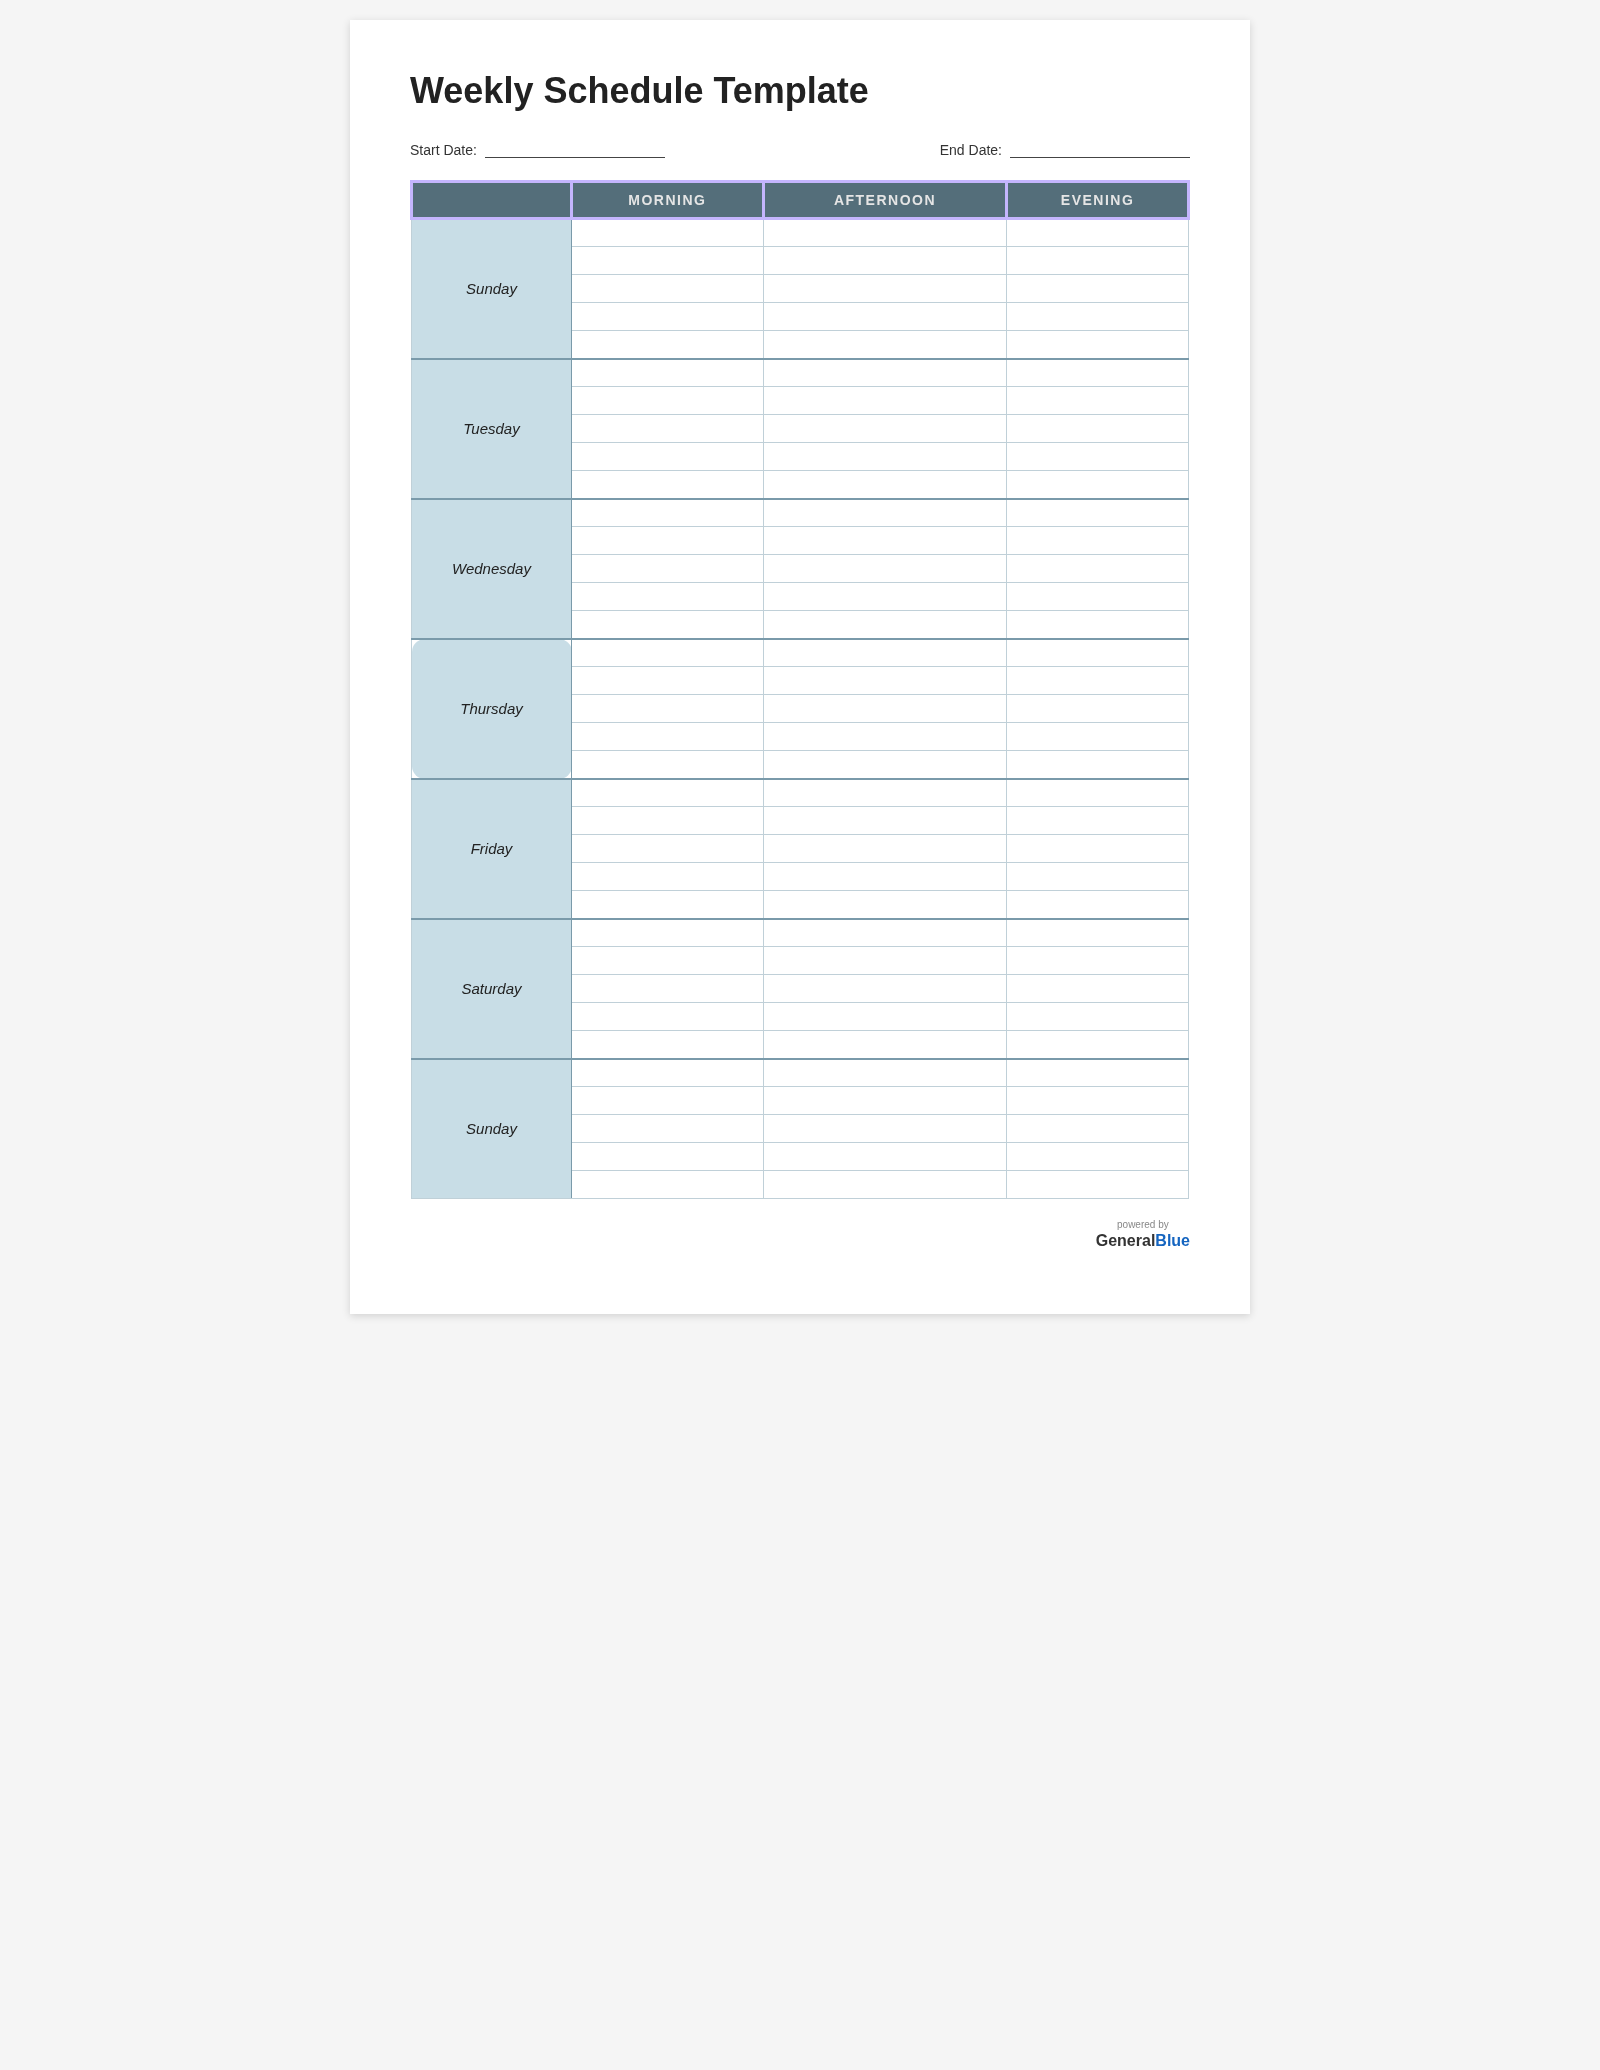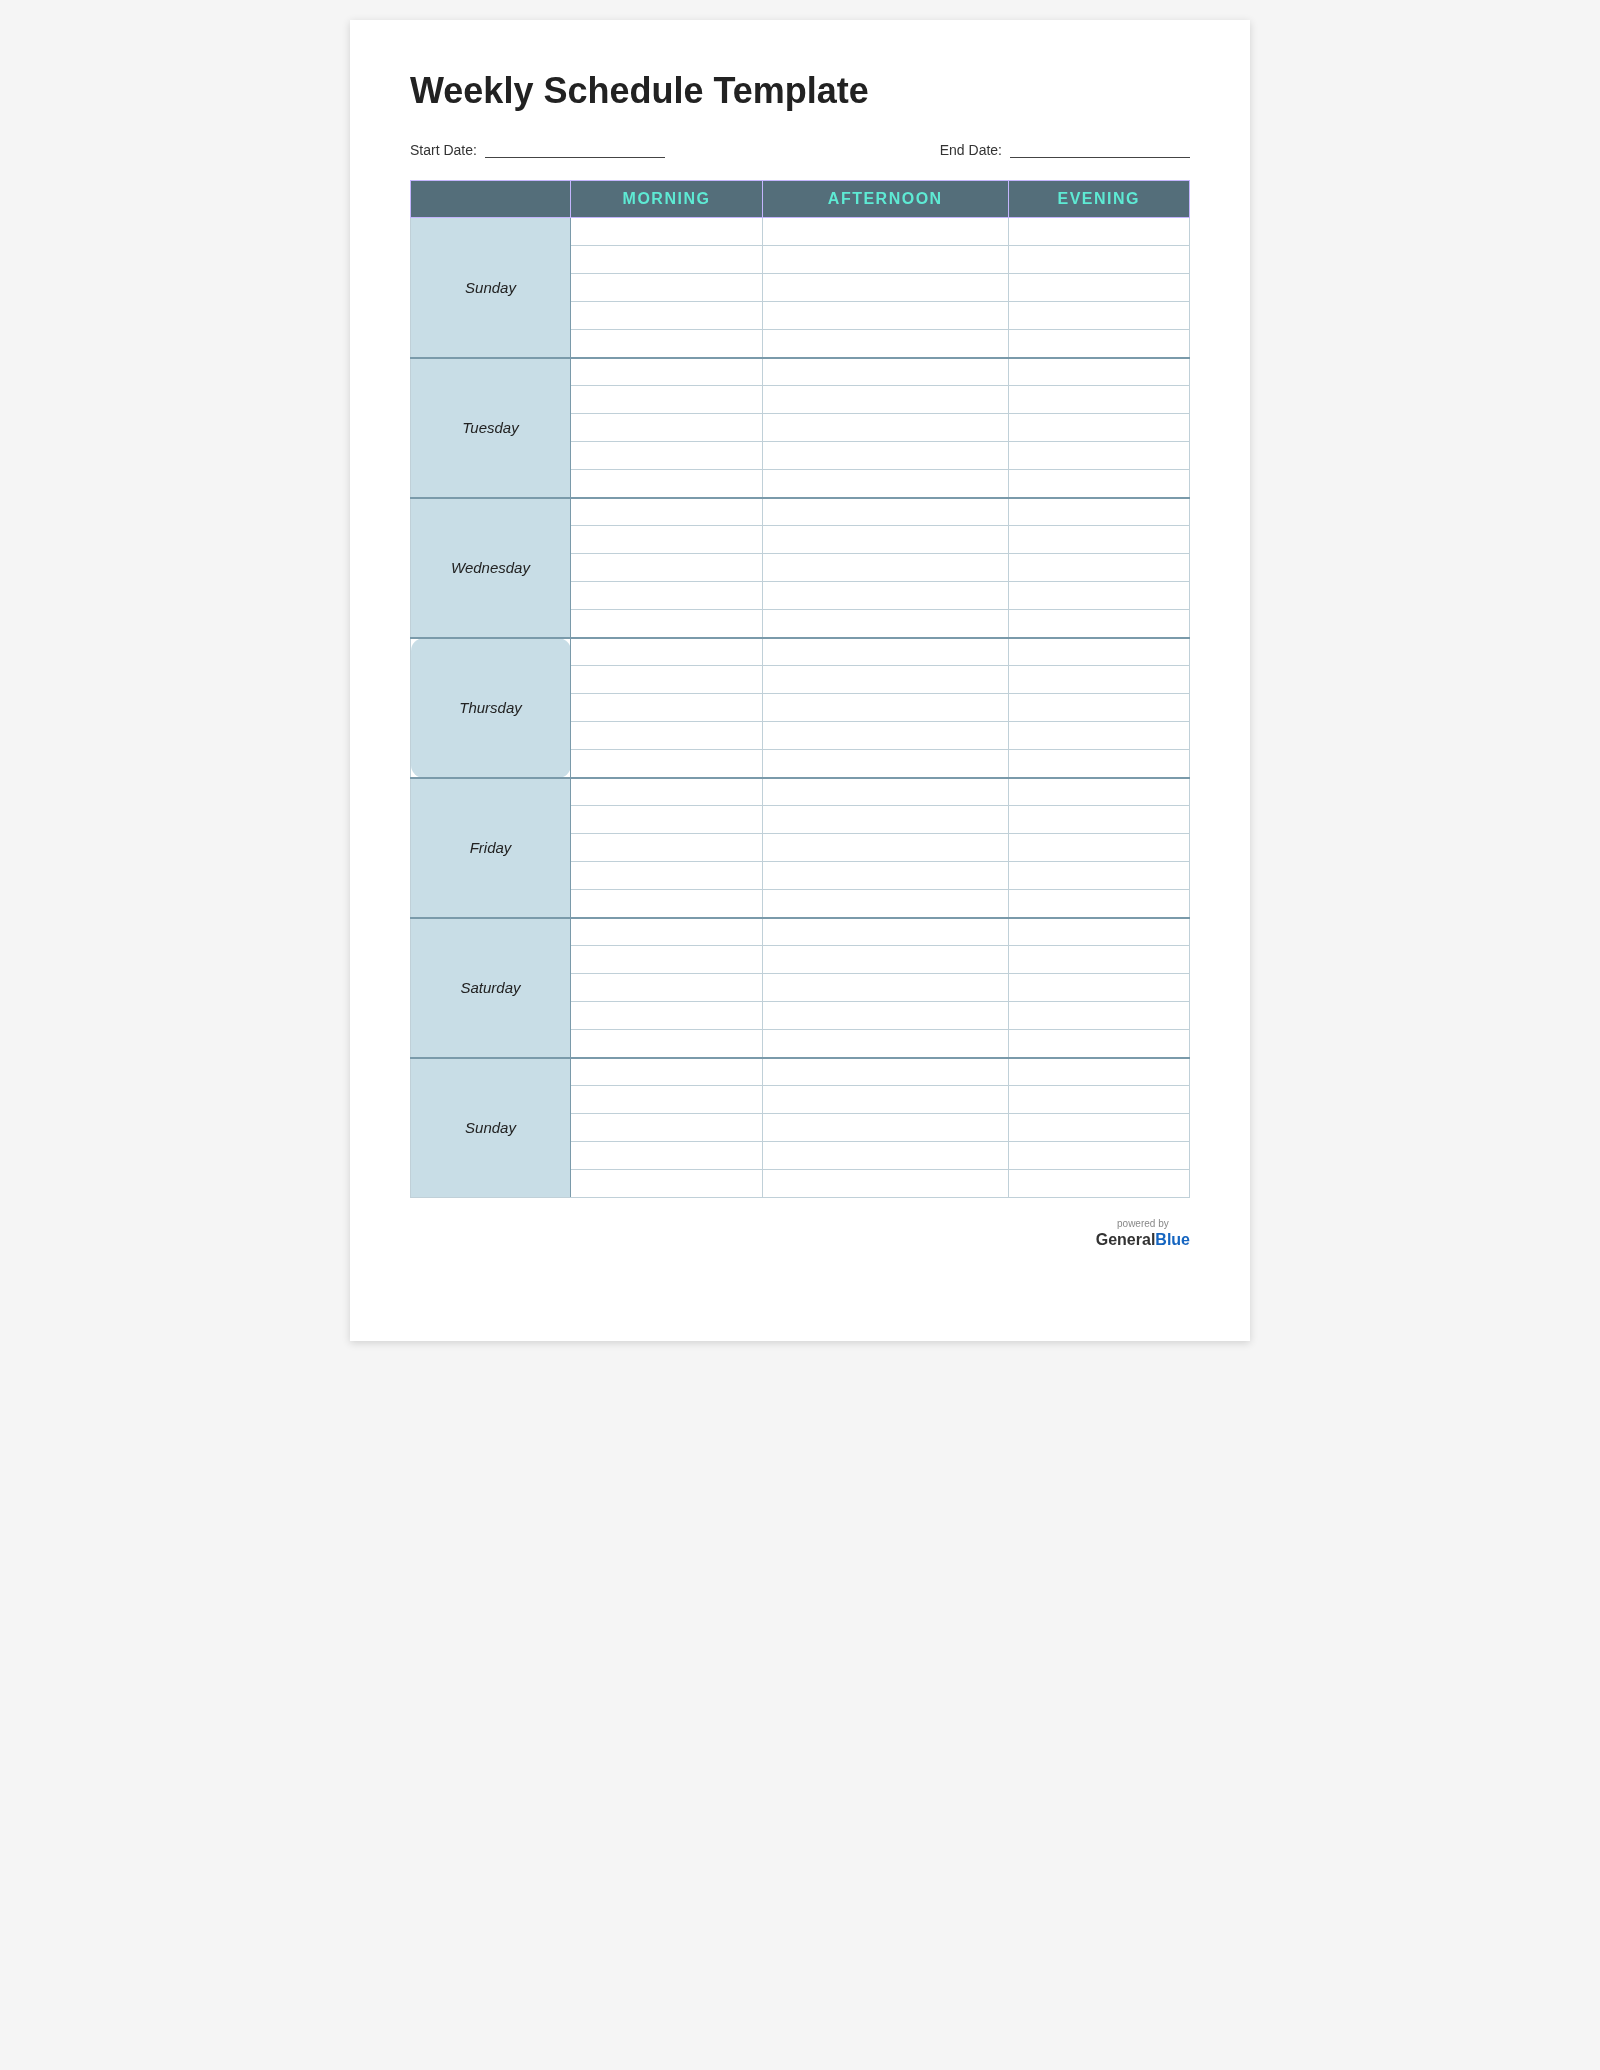--- a/index.html
+++ b/index.html
@@ -14,21 +14,21 @@
       display: flex;
       justify-content: center;
       align-items: flex-start;
       padding: 20px;
     }
 
     .page {
       background: #ffffff;
       width: 900px;
       min-height: 1160px;
-      padding: 50px 60px 92px 60px;
+      padding: 50px 60px 64px 60px;
       box-shadow: 0 2px 8px rgba(0,0,0,0.15);
     }
 
     .page-title {
       font-size: 36px;
       font-weight: bold;
       color: #222;
       margin-bottom: 30px;
     }
 
@@ -84,27 +84,27 @@
       margin-bottom: 18px;
       border: 1.5px solid #7a9aaa;
     }
 
     .combined-table td, .combined-table th {
       border: 1px solid #c0d0d8;
     }
 
     .combined-table .header-th {
       background-color: #546e7a;
-      color: #5eead4;
-      font-size: 16px;
+      color: #e5e5e5;
+      font-size: 14px;
       font-weight: bold;
       letter-spacing: 1.5px;
       text-align: center;
       padding: 9px 4px;
-      border: 1px solid #c4b5fd;
+      border: 3px solid #c4b5fd;
     }
 
     .combined-table .day-cell {
       background-color: #c8dde6;
       width: 160px;
       text-align: center;
       font-size: 15px;
       color: #222;
       border-right: 1.5px solid #7a9aaa;
       vertical-align: middle;

